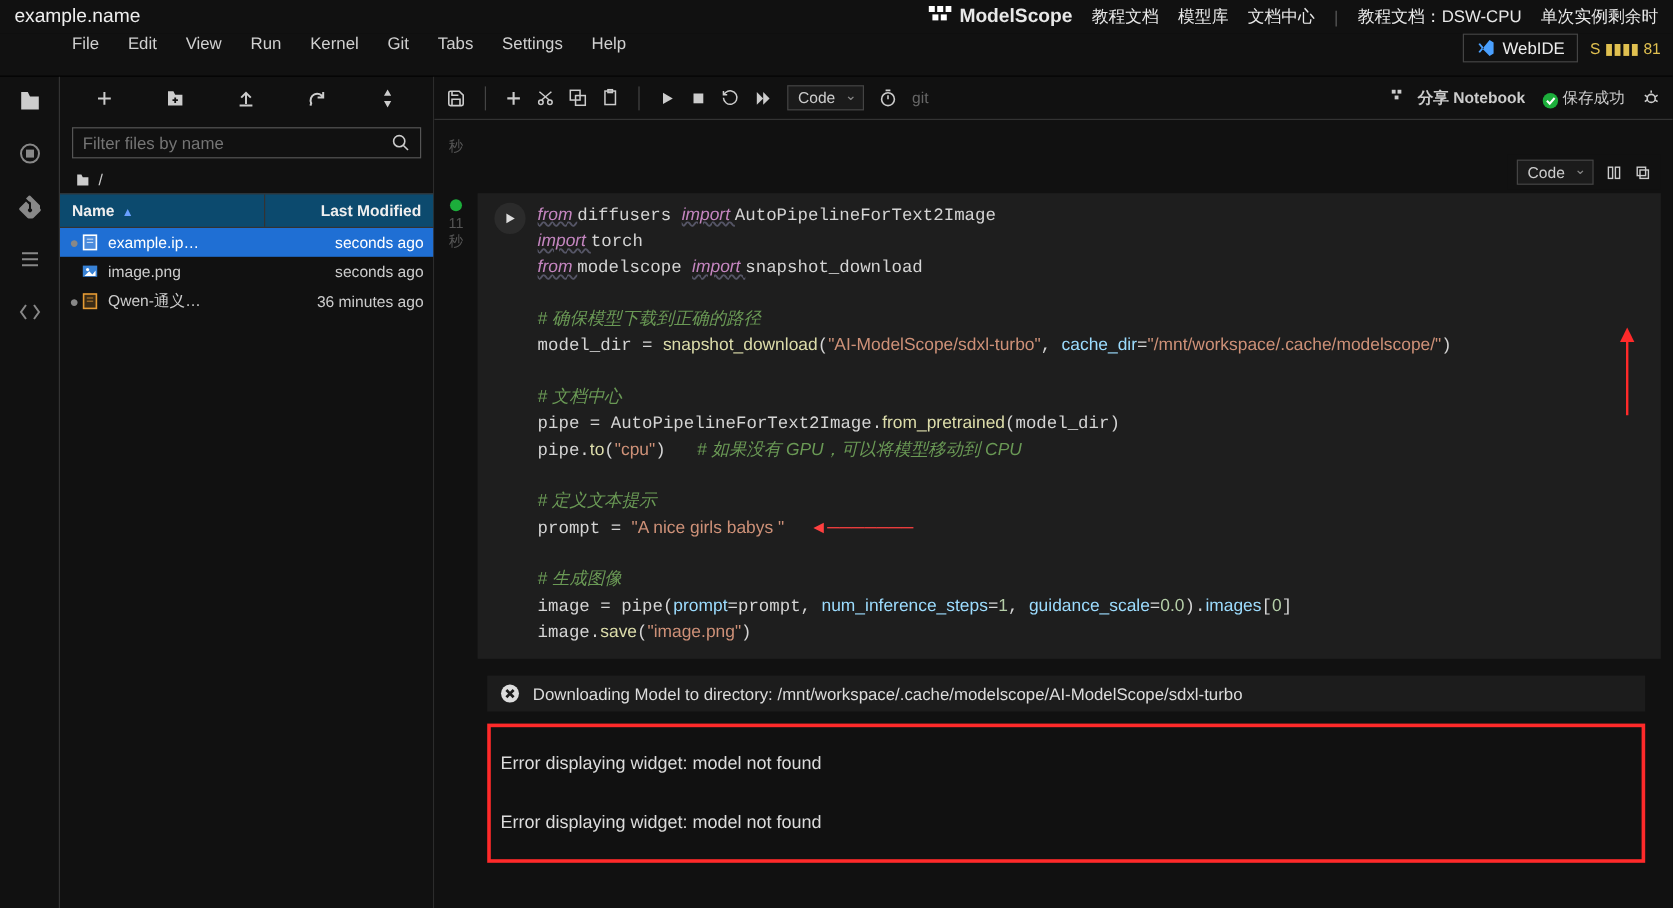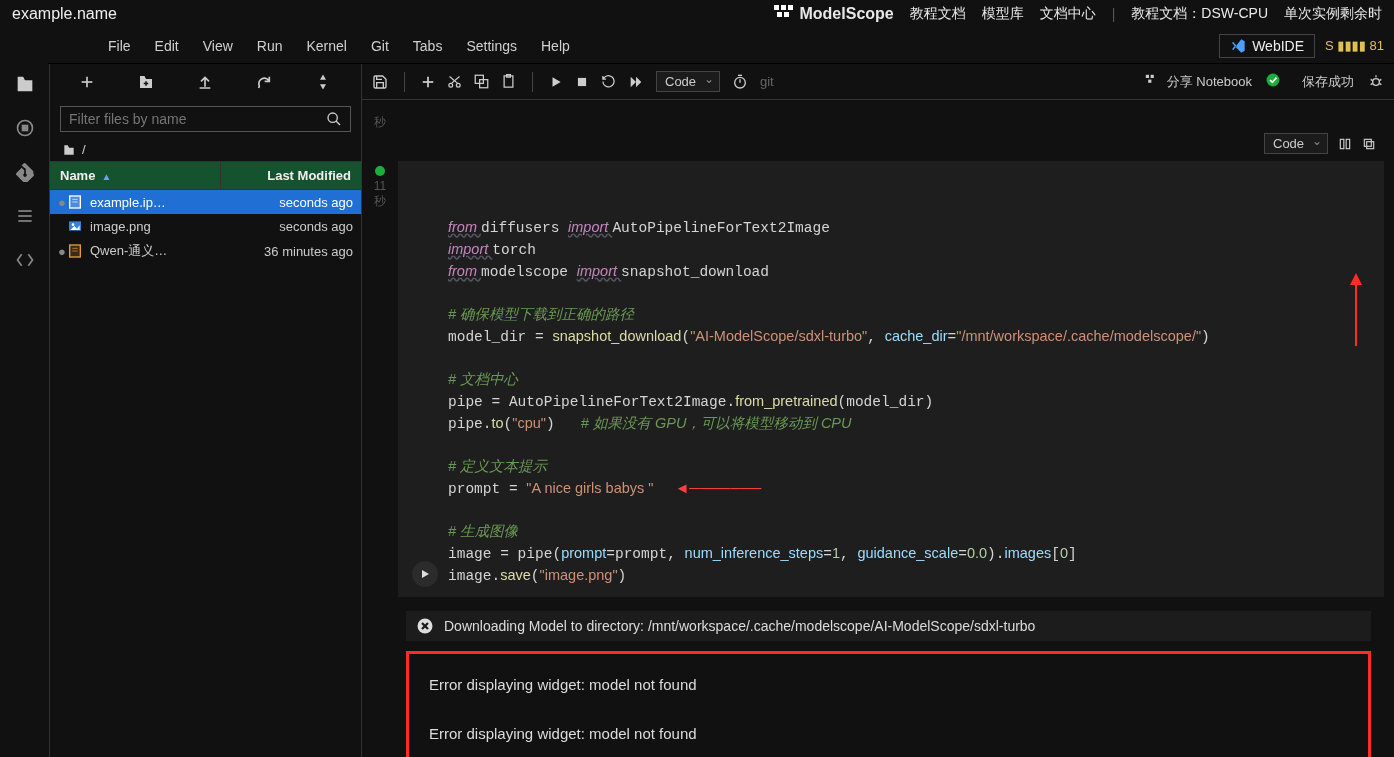--- a/index.html
+++ b/index.html
@@ -1,38 +1,38 @@
 <!DOCTYPE html>
 <html><head>
 <meta charset="utf-8">
 <style>
 * { margin: 0; padding: 0; box-sizing: border-box; font-family: -apple-system, BlinkMacSystemFont, "Segoe UI", Helvetica, Arial, sans-serif; }
 body { background: #111111; color: #cccccc; font-size: 13px; overflow: hidden; width: 1394px; height: 757px; }
 .top-bar { height: 28px; background: #111111; display: flex; align-items: center; padding: 0 12px; justify-content: space-between; }
 .top-bar .filename { color: #eeeeee; font-size: 16px; }
 .top-right { display: flex; align-items: center; gap: 16px; color: #e8e8e8; font-size: 14px; }
 .logo-blk { display: flex; align-items: center; gap: 6px; font-weight: bold; font-size: 16px; }
-.menu-bar { height: 36px; background: #111111; display: flex; align-items: center; padding-left: 60px; gap: 24px; color: #d0d0d0; font-size: 14px; border-bottom: 1px solid #000; justify-content: space-between; margin-left: 48px; }
+.menu-bar { height: 36px; background: #111111; display: flex; align-items: flex-start; padding-left: 60px; gap: 24px; color: #d0d0d0; font-size: 14px; border-bottom: 1px solid #000; justify-content: space-between; }
 .menu-left { display: flex; gap: 24px; }
 .menu-right { display:flex; align-items:center; gap:10px; padding-right:10px;}
 .webide-btn { border:1px solid #444; padding:3px 10px; display:flex; align-items:center; gap:6px; color:#eee; }
 .stage-badge { color:#e0c050; font-size:13px; }
 .menu-item { cursor: pointer; }
 .layout { display: flex; height: calc(100% - 64px); }
 .left-rail { width: 50px; background: #111111; border-right: 1px solid #333; display: flex; flex-direction: column; align-items: center; padding-top: 8px; gap: 20px; }
 .rail-icon { width: 24px; height: 24px; color: #888; display: flex; align-items: center; justify-content: center; cursor: pointer; }
 .rail-icon.active { color: #ccc; }
 .file-panel { width: 312px; background: #111111; border-right: 1px solid #333; display: flex; flex-direction: column; }
 .file-toolbar { height: 36px; display: flex; align-items: center; justify-content: space-around; padding: 0 8px; }
 .ftb-icon { color: #ccc; cursor: pointer; font-size: 16px; }
 .filter-row { padding: 6px 10px; }
 .filter-box { display: flex; align-items: center; background: #111; border: 1px solid #555; padding: 4px 8px; }
 .filter-box input { flex: 1; background: transparent; border: none; color: #ccc; font-size: 14px; outline: none; }
 .breadcrumb-row { padding: 4px 12px; color: #ccc; display:flex; align-items:center; gap:6px; }
-.files-header { display: flex; background: #14532d; border-top: 1px solid #333; border-bottom: 1px solid #333; }
+.files-header { display: flex; background: #0c4a6e; border-top: 1px solid #333; border-bottom: 1px solid #333; }
 .files-header .col-name { flex: 1; padding: 6px 10px; color: #eee; font-weight: bold; border-right: 1px solid #333; }
 .files-header .col-mod { width: 140px; padding: 6px 10px; color: #eee; font-weight: bold; text-align: right; }
 .file-row { display: flex; align-items: center; padding: 4px 8px; cursor: pointer; }
 .file-row.selected { background: #1f6fd4; color: #fff; }
 .file-row .dot { width: 8px; text-align: center; color: #888; padding-right:4px; }
 .file-row .ficon { width: 18px; margin-right: 6px; display: flex; align-items:center; justify-content:center; }
 .file-row .fname { flex: 1; white-space: nowrap; overflow: hidden; text-overflow: ellipsis; }
 .file-row .fmod { color: #ccc; font-size: 13px; }
 .file-row.selected .fmod { color:#fff; }
 .main { flex: 1; background: #111111; display: flex; flex-direction: column; position: relative; }
@@ -42,32 +42,32 @@
 .nb-select-wrap { position:relative; }
 .nb-select-wrap::after { content:"⌄"; position:absolute; right:6px; top:1px; color:#888; pointer-events:none; font-size:12px; }
 .nb-right { margin-left: auto; display: flex; align-items: center; gap: 14px; }
 .tb-icon { color:#ccc; cursor:pointer; font-size:15px; }
 .nb-body { flex: 1; overflow: auto; padding: 8px 0 0 0; background:#111; }
 .gutter { width:36px; text-align:center; color:#555; font-size:12px; padding-top:4px;}
 .cell-wrap { display:flex; }
 .cell-main { flex:1; background:#1e1e1e; padding:8px 14px 10px 14px; margin-right:10px; position:relative; }
 .cell-topbar { position:absolute; top:-32px; right:0; display:flex; align-items:center; gap:10px; background:#111; padding:4px 8px;}
 .run-circle { width:26px; height:26px; border-radius:50%; background:#2b2b2b; display:flex; align-items:center; justify-content:center; cursor:pointer; margin-right:10px; }
-.run-row { display:flex; align-items:flex-end;margin-top:48px; }
+.run-row { display:flex; align-items:flex-start; }
 pre.code { font-family: "Consolas","Courier New",monospace; font-size:14.5px; line-height:1.45; white-space:pre; color:#d4d4d4; }
 .kw { color:#c586c0; font-style:italic; text-decoration: underline wavy #556; }
 .fn { color:#dcdcaa; }
 .str { color:#ce9178; }
 .com { color:#6a9955; font-style:italic; }
 .num { color:#b5cea8; }
 .attr { color:#9cdcfe; }
 .arrow-right { color:#ff4040; }
 .output-block { margin: 14px 23px 10px 44px; }
 .out-line { display:flex; align-items:center; gap:10px; padding:6px 10px; background:#1c1c1c; font-family:"Consolas","Courier New",monospace; font-size:14px; color:#dcdcdc; }
-.errbox { border:3px solid #ff2a2a; padding:6px 12px; margin-top:10px; }
+.errbox { border:3px solid #ff2a2a; padding:6px 0; margin-top:10px; }
 .err-line { padding:16px 8px; color:#dcdcdc; font-size:15px; }
 .ok-dot { width:10px; height:10px; border-radius:50%; background:#1cae3b; display:inline-block; }
 svg { display:block; }
 .sort-caret { font-size:10px; color:#6aa0ff; margin-left:6px; }
 .dim { color:#666; }
 </style>
 </head>
 <body>
 
 <div class="top-bar">
@@ -301,29 +301,29 @@
       <div class="nb-select-wrap"><select class="nb-select"><option>Code</option></select></div>
       <span class="tb-icon">
           <svg width="16" height="16" viewBox="0 0 24 24" fill="none" stroke="#ccc" stroke-width="2">
             <circle cx="12" cy="13" r="8"></circle>
             <line x1="12" y1="13" x2="12" y2="8"></line>
             <line x1="9" y1="2" x2="15" y2="2"></line>
           </svg>
         </span>
       <span class="dim">git</span>
       <div class="nb-right">
-        <span style="display:flex;align-items:center;gap:6px;">
+        <span style="display:flex;align-items:center;gap:6px;font-weight:bold;">
           <svg width="16" height="16" viewBox="0 0 20 20">
               <rect x="1" y="1" width="4" height="4" fill="#ccc"></rect>
               <rect x="7" y="1" width="4" height="4" fill="#ccc"></rect>
               <rect x="4" y="7" width="4" height="4" fill="#ccc"></rect>
             </svg>
           <span>分享 Notebook</span>
         </span>
-        <span style="display:flex;align-items:flex-start;gap:22px;">
+        <span style="display:flex;align-items:flex-end;gap:3px;">
           <svg width="14" height="14" viewBox="0 0 24 24">
               <circle cx="12" cy="12" r="11" fill="#1cae3b"></circle>
               <polyline points="7 12 11 16 18 8" fill="none" stroke="#fff" stroke-width="3"></polyline>
             </svg>
           <span>保存成功</span>
         </span>
         <span class="tb-icon">
             <svg width="16" height="16" viewBox="0 0 24 24" fill="none" stroke="#ccc" stroke-width="2">
               <circle cx="12" cy="12" r="5"></circle>
               <line x1="12" y1="2" x2="12" y2="5"></line>

